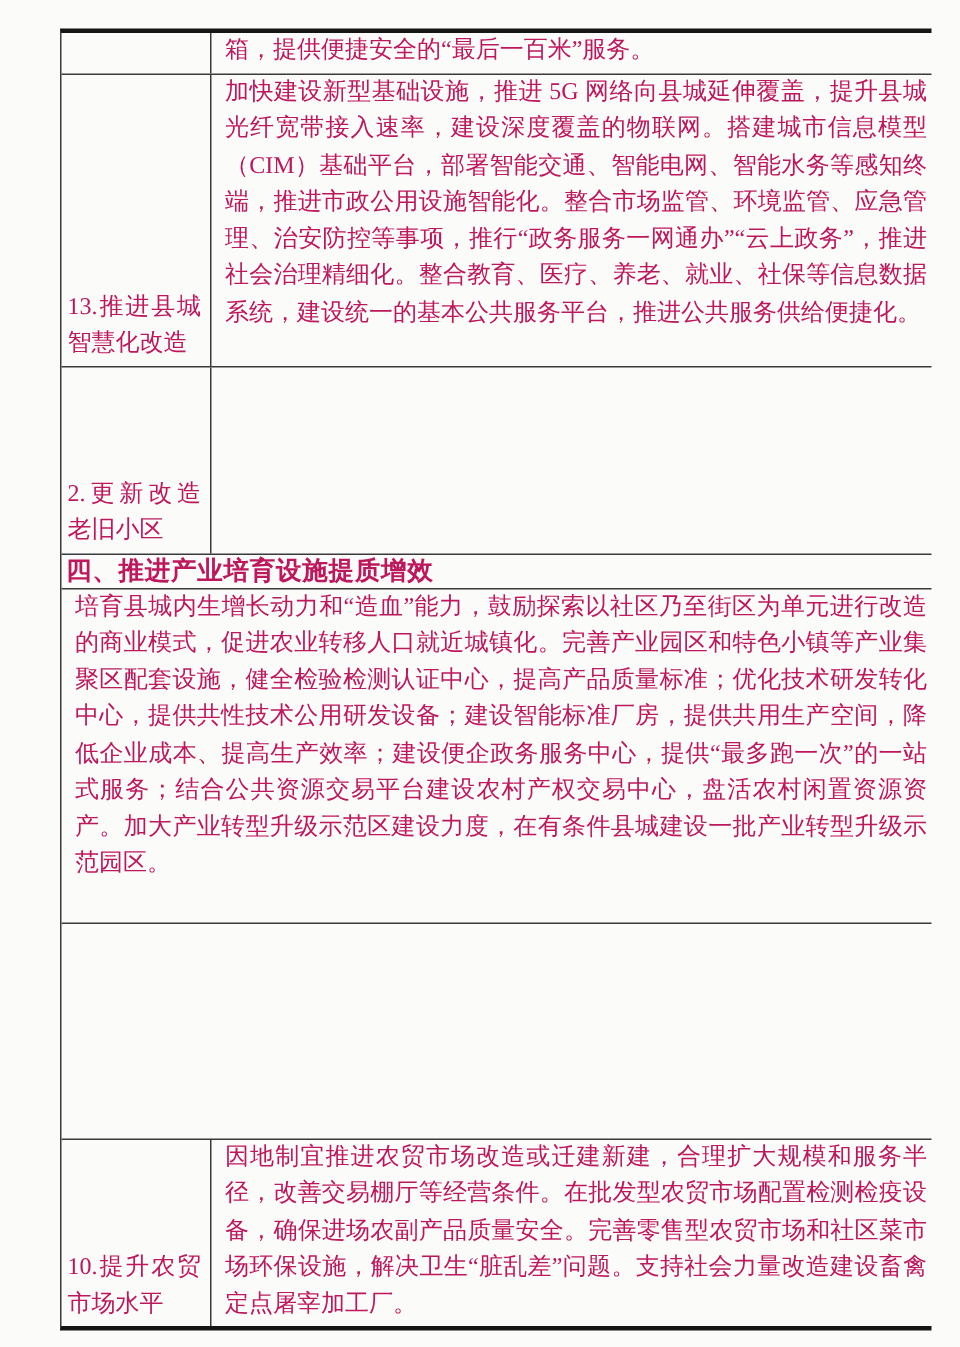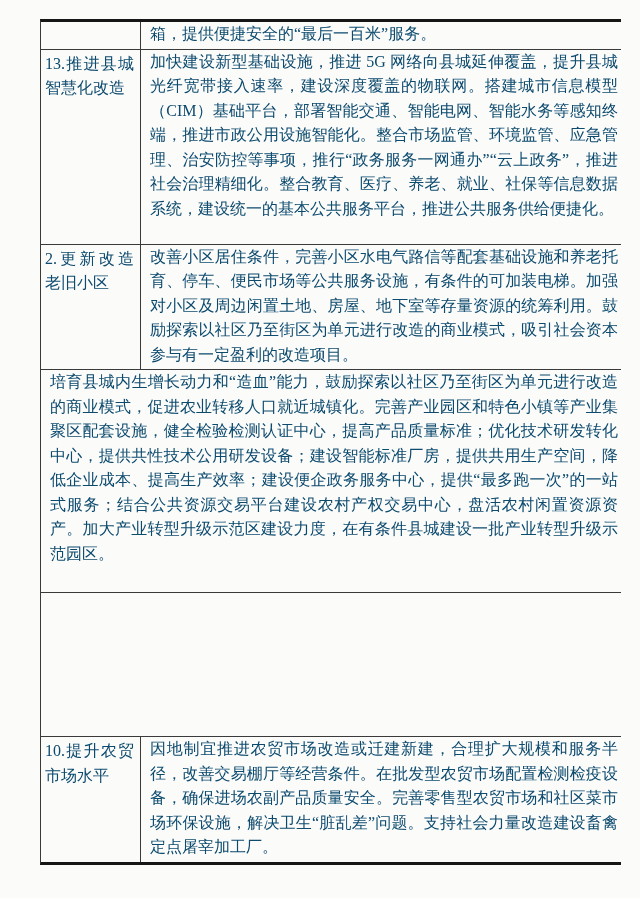--- a/index.html
+++ b/index.html
@@ -7,21 +7,21 @@
     padding: 0;
     background: #fbfbfa;
   }
   .page {
     position: relative;
     width: 640px;
     height: 898px;
     background: #fbfbfa;
     overflow: hidden;
     font-family: "Liberation Serif", "DejaVu Serif", serif;
-    color: #0c4a6e;
+    color: #be185d;
   }
   .doc-table {
     position: absolute;
     left: 40px;
     top: 19px;
     width: 581px;
     box-sizing: border-box;
     border-top: 3px solid #161616;
     border-bottom: 3px solid #161616;
     border-left: 1.4px solid #3a3a3a;
@@ -32,21 +32,21 @@
     border-bottom: 1.2px solid #3a3a3a;
   }
   .trow:last-child {
     border-bottom: none;
   }
   .cell-label {
     width: 100px;
     box-sizing: border-box;
     border-right: 1.2px solid #3a3a3a;
     display: flex;
-    align-items: flex-start;
+    align-items: flex-end;
     padding: 2px 6px 2px 4px;
     font-size: 16px;
     line-height: 24.5px;
   }
   .cell-label .jt {
     width: 100%;
     text-align: justify;
     text-justify: inter-character;
   }
   .cell-content {
@@ -97,23 +97,25 @@
       <div class="cell-label">
         <div class="jt">13.推进县城智慧化改造</div>
       </div>
       <div class="cell-content">加快建设新型基础设施，推进 5G 网络向县城延伸覆盖，提升县城光纤宽带接入速率，建设深度覆盖的物联网。搭建城市信息模型（CIM）基础平台，部署智能交通、智能电网、智能水务等感知终端，推进市政公用设施智能化。整合市场监管、环境监管、应急管理、治安防控等事项，推行“政务服务一网通办”“云上政务”，推进社会治理精细化。整合教育、医疗、养老、就业、社保等信息数据系统，建设统一的基本公共服务平台，推进公共服务供给便捷化。</div>
     </div>
 
     <div class="trow rh-14">
       <div class="cell-label">
         <div class="jt">2.更新改造老旧小区</div>
       </div>
-      <div class="cell-content">改善小区居住条件，完善小区水电气路信等配套基础设施和养老托育、停车、便民市场等公共服务设施，有条件的可加装电梯。加强对小区及周边闲置土地、房屋、地下室等存量资源的统筹利用。鼓励探索以社区乃至街区为单元进行改造的商业模式，吸引社会资本参与有一定盈利的改造项目。</div>
     </div>
 
+    <div class="section-row">
+      <div class="section-heading">四、推进产业培育设施提质增效</div>
+    </div>
 
     <div class="trow rh-15">
       <div class="cell-content">培育县城内生增长动力和“造血”能力，鼓励探索以社区乃至街区为单元进行改造的商业模式，促进农业转移人口就近城镇化。完善产业园区和特色小镇等产业集聚区配套设施，健全检验检测认证中心，提高产品质量标准；优化技术研发转化中心，提供共性技术公用研发设备；建设智能标准厂房，提供共用生产空间，降低企业成本、提高生产效率；建设便企政务服务中心，提供“最多跑一次”的一站式服务；结合公共资源交易平台建设农村产权交易中心，盘活农村闲置资源资产。加大产业转型升级示范区建设力度，在有条件县城建设一批产业转型升级示范园区。</div>
     </div>
 
     <div class="trow rh-16">
     </div>
 
     <div class="trow rh-17">
       <div class="cell-label">

